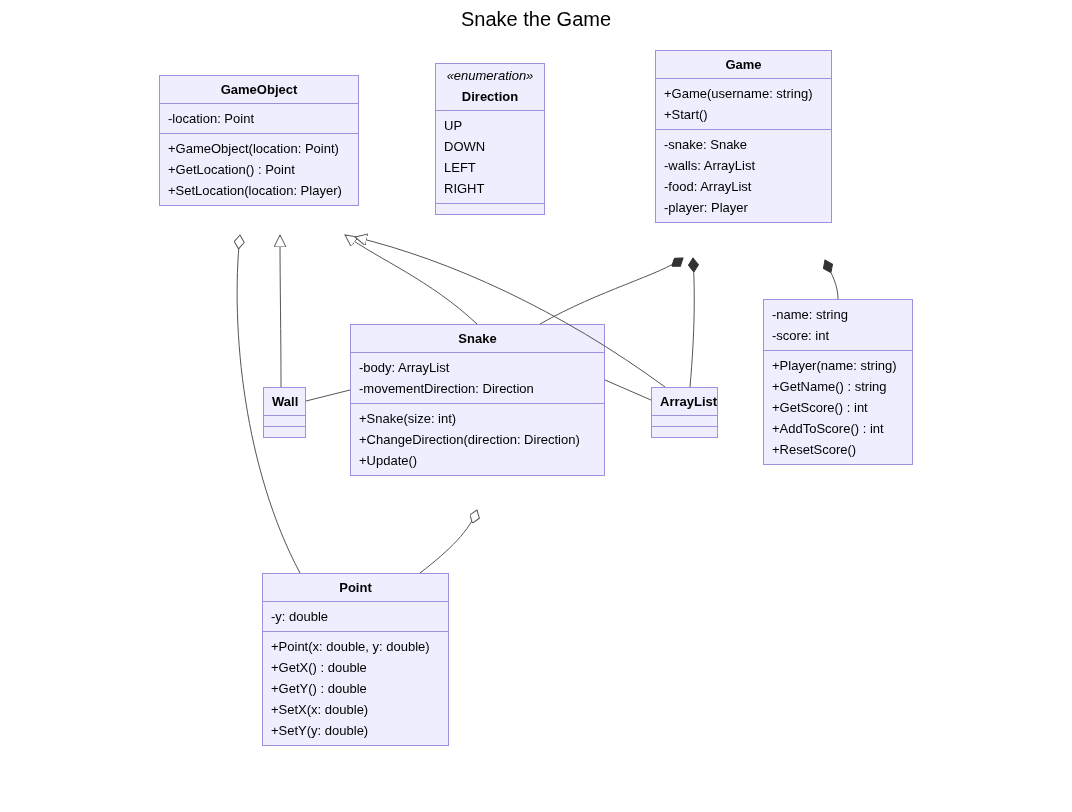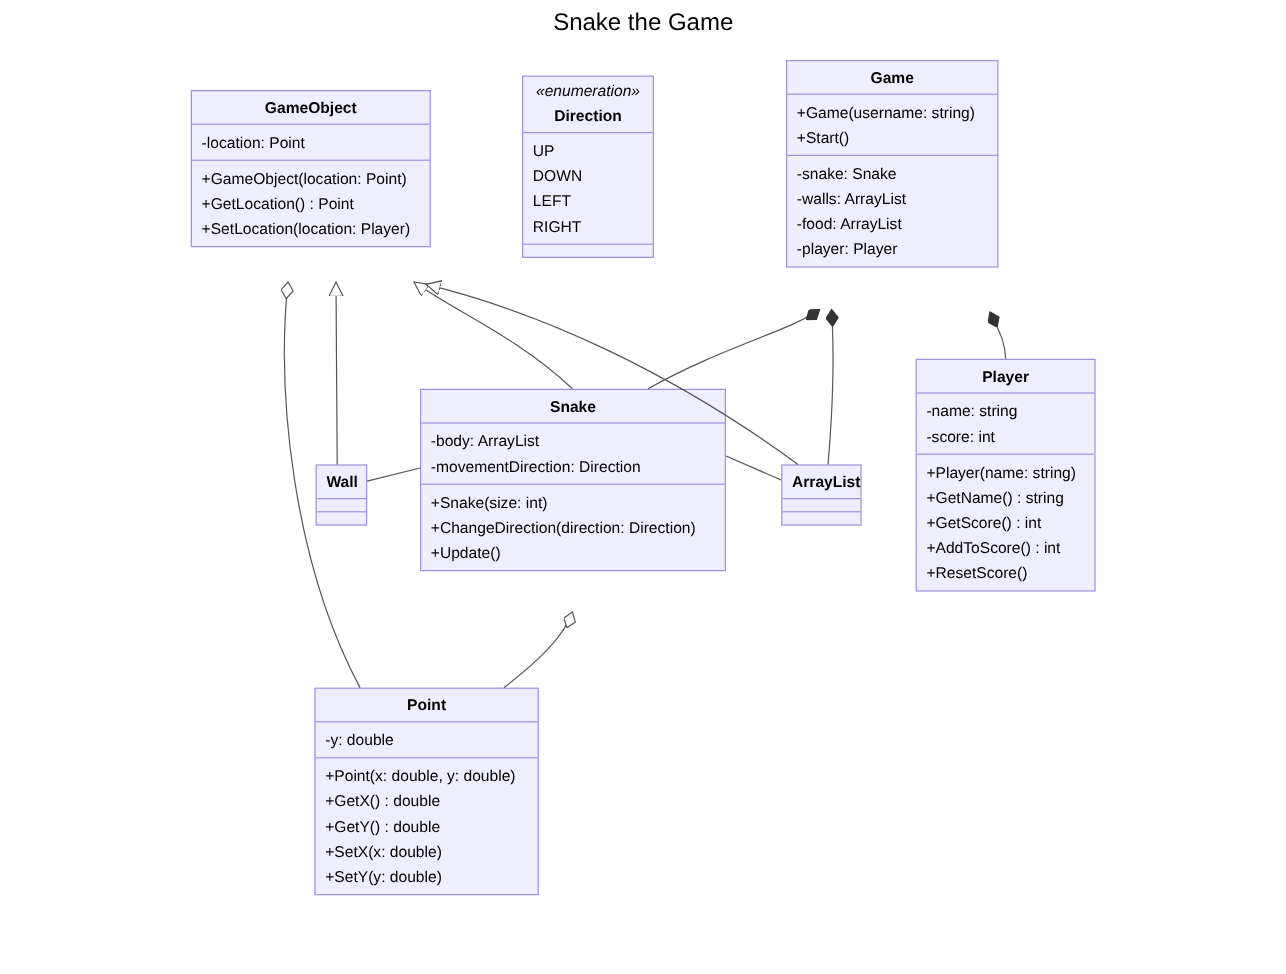--- a/index.html
+++ b/index.html
@@ -122,21 +122,20 @@
   </div>
 </div>
 
 <div class="class-box" style="left:651px; top:387px; width:67px;">
   <div class="class-name">ArrayList</div>
   <div class="empty-section"></div>
   <div class="empty-section"></div>
 </div>
 
 <div class="class-box" style="left:763px; top:299px; width:150px;">
-  <div class="class-name">Player</div>
   <div class="section">
     <div class="row">-name: string</div>
     <div class="row">-score: int</div>
   </div>
   <div class="section">
     <div class="row">+Player(name: string)</div>
     <div class="row">+GetName() : string</div>
     <div class="row">+GetScore() : int</div>
     <div class="row">+AddToScore() : int</div>
     <div class="row">+ResetScore()</div>

